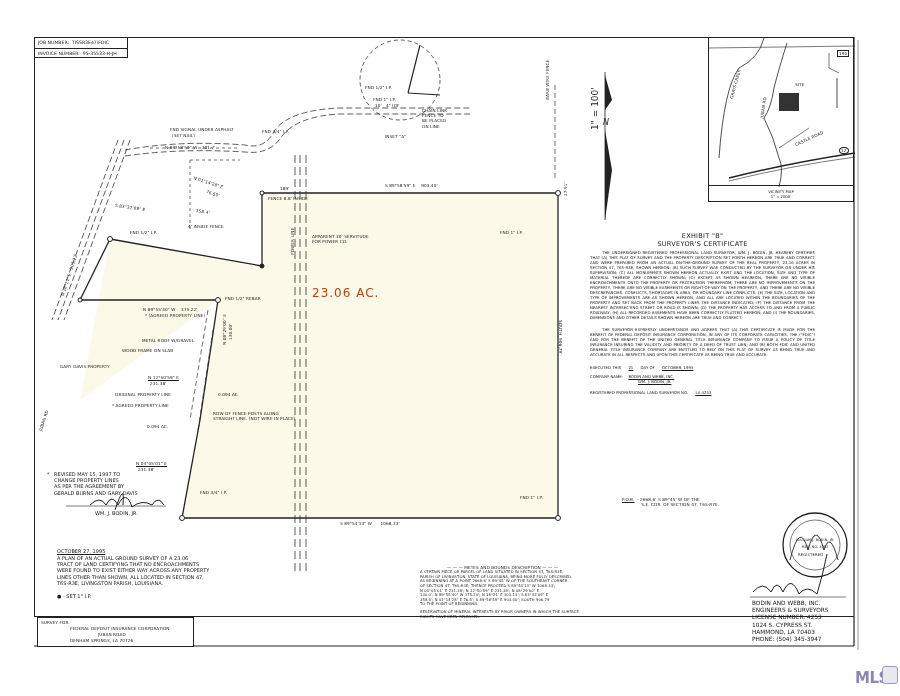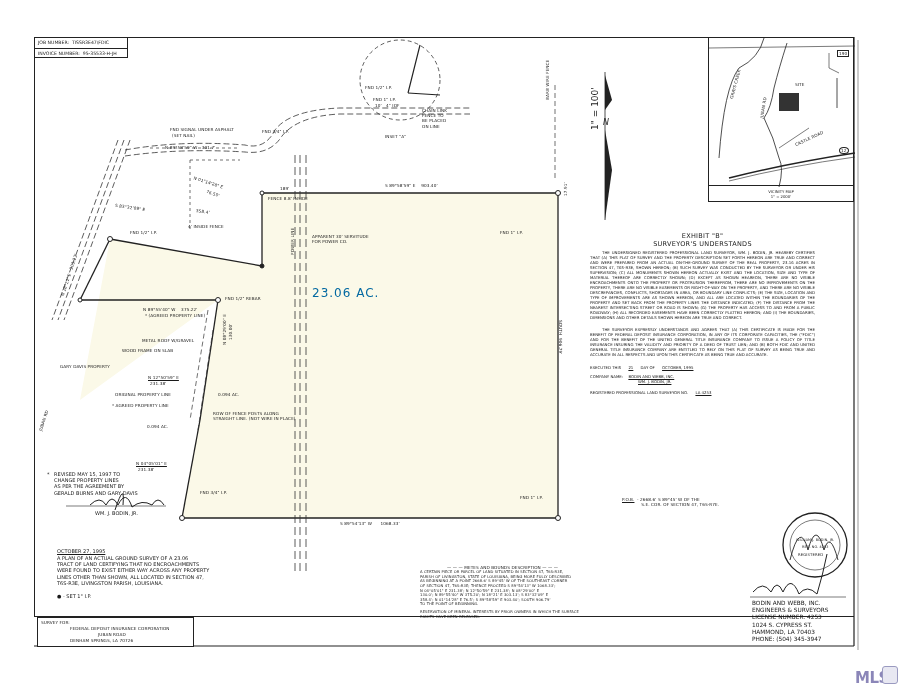--- a/index.html
+++ b/index.html
@@ -6,21 +6,21 @@
   body{width:900px;height:696px;position:relative;overflow:hidden;font-family:"DejaVu Sans",sans-serif;color:#1a1a1a;}
   .sheet{position:absolute;left:34px;top:37px;width:820px;height:580px;border:1.5px solid #222;border-right:none;box-sizing:border-box;}
   .abs{position:absolute;}
   .tiny{font-size:4.2px;line-height:5.2px;letter-spacing:0.1px;text-transform:uppercase;white-space:pre;}
   .small{font-size:5px;line-height:6.2px;text-transform:uppercase;white-space:pre;}
   .jobbox{position:absolute;left:34px;top:37px;width:94px;height:21px;border:1px solid #222;box-sizing:border-box;background:#fff;}
   .jobbox .row{height:10px;border-bottom:1px solid #222;font-size:4.6px;line-height:10px;padding-left:3px;white-space:pre;text-transform:uppercase;}
   .jobbox .row:last-child{border-bottom:none;}
   .cert-title{font-size:6.5px;text-align:center;line-height:8px;letter-spacing:0.3px;}
   .cert-body{font-size:3.9px;line-height:5px;text-transform:uppercase;text-align:justify;}
-  .acreage{font-size:12px;letter-spacing:1px;color:#0369a1;}
+  .acreage{font-size:12px;letter-spacing:1px;color:#c2410c;}
   .vicinity{position:absolute;left:708px;top:37px;width:146px;height:165px;border:1px solid #222;box-sizing:border-box;background:#fff;}
   .vicinity .cap{position:absolute;left:0;bottom:0;width:100%;height:16px;border-top:1px solid #222;font-size:3.8px;text-align:center;line-height:5px;padding-top:3px;box-sizing:border-box;text-transform:uppercase;}
   .surveyfor{position:absolute;left:37px;top:617px;width:157px;height:30px;border:1px solid #222;box-sizing:border-box;background:#fff;}
   .firm{font-size:5.8px;line-height:7.2px;text-transform:uppercase;white-space:pre;}
   .mls{position:absolute;left:855px;top:669px;font-size:15px;font-weight:bold;color:#8b86b8;letter-spacing:-0.5px;}
   .mlsbox{position:absolute;left:882px;top:666px;width:16px;height:18px;border:1.5px solid #9a9ac0;border-radius:3px;background:#e8e8f2;box-sizing:border-box;}
   .u{text-decoration:underline;}
 </style>
 </head>
 <body>
@@ -194,21 +194,21 @@
   <div class="abs tiny" style="left:128px;top:12px;border:0.6px solid #222;padding:0 1px">190</div>
   <div class="abs tiny" style="left:130px;top:109px;border:0.6px solid #222;border-radius:50%;padding:0 1px">12</div>
   <div class="cap">
     <div>VICINITY MAP</div>
     <div>1" = 2000'</div>
   </div>
 </div>
 
 <div class="abs" style="left:590px;top:232px;width:225px">
   <div class="cert-title">EXHIBIT "B"</div>
-  <div class="cert-title">SURVEYOR'S UNDERSTANDS</div>
+  <div class="cert-title">SURVEYOR'S CERTIFICATE</div>
   <div class="cert-body" style="margin-top:2px;text-indent:12px">THE UNDERSIGNED REGISTERED PROFESSIONAL LAND SURVEYOR, WM. J. BODIN, JR. HEAREBY CERTIFIES THAT (A) THIS PLAT OF SURVEY AND THE PROPERTY DESCRIPTION SET FORTH HEREON ARE TRUE AND CORRECT AND WERE PREPARED FROM AN ACTUAL ON-THE-GROUND SURVEY OF THE REAL PROPERTY, 23.16 ACRES IN SECTION 47, T6S-R3E, SHOWN HEREON; (B) SUCH SURVEY WAS CONDUCTED BY THE SURVEYOR OR UNDER HIS SUPERVISION; (C) ALL MONUMENTS SHOWN HEREON ACTUALLY EXIST AND THE LOCATION, SIZE AND TYPE OF MATERIAL THEREOF ARE CORRECTLY SHOWN; (D) EXCEPT AS SHOWN HEAREON, THERE ARE NO VISIBLE ENCROACHMENTS ONTO THE PROPERTY OR PROTRUSION THEREFROM, THERE ARE NO IMPROVEMENTS ON THE PROPERTY, THERE ARE NO VISIBLE EASEMENTS OR RIGHT-OF-WAY ON THE PROPERTY, AND THERE ARE NO VISIBLE DESCREPANCIES, CONFLICTS, SHORTAGES IN AREA, OR BOUNDARY LINE CONFLICTS; (E) THE SIZE, LOCATION AND TYPE OF IMPROVEMENTS ARE AS SHOWN HEREON, AND ALL ARE LOCATED WITHIN THE BOUNDARIES OF THE PROPERTY AND SET BACK FROM THE PROPERTY LINES THE DISTANCE INDICATED; (F) THE DISTANCE FROM THE NEAREST INTERSECTING STREET OR ROAD IS SHOWN; (G) THE PROPERTY HAS ACCESS TO AND FROM A PUBLIC ROADWAY; (H) ALL RECORDED EASEMENTS HAVE BEEN CORRECTLY PLATTED HEREON; AND (I) THE BOUNDARIES, DIMENSIONS AND OTHER DETAILS SHOWN HEREON ARE TRUE AND CORRECT.</div>
   <div class="cert-body" style="margin-top:7px;text-indent:12px">THE SURVEYOR EXPRESSLY UNDERSTANDS AND AGREES THAT (A) THIS CERTIFICATE IS MADE FOR THE BENEFIT OF FEDERAL DEPOSIT INSURANCE CORPORATION, IN ANY OF ITS CORPORATE CAPACITIES, THE ("FDIC") AND FOR THE BENEFIT OF THE UNITED GENERAL TITLE INSURANCE COMPANY TO ISSUE A POLICY OF TITLE INSURANCE INSURING THE VALIDITY AND PRIORITY OF A DEED OF TRUST LIEN; AND (B) BOTH FDIC AND UNITED GENERAL TITLE INSURANCE COMPANY ARE ENTITLED TO RELY ON THIS PLAT OF SURVEY AS BEING TRUE AND ACCURATE IN ALL RESPECTS AND UPON THIS CERTIFICATE AS BEING TRUE AND ACCURATE.</div>
   <div class="cert-body" style="margin-top:8px">
     <span>EXECUTED THIS</span>
     <span class="u" style="padding:0 6px">21</span>
     <span>DAY OF</span>
     <span class="u" style="padding:0 6px">OCTOBER, 1995</span>
   </div>
   <div class="cert-body" style="margin-top:4px">
     <span>COMPANY NAME:</span>

